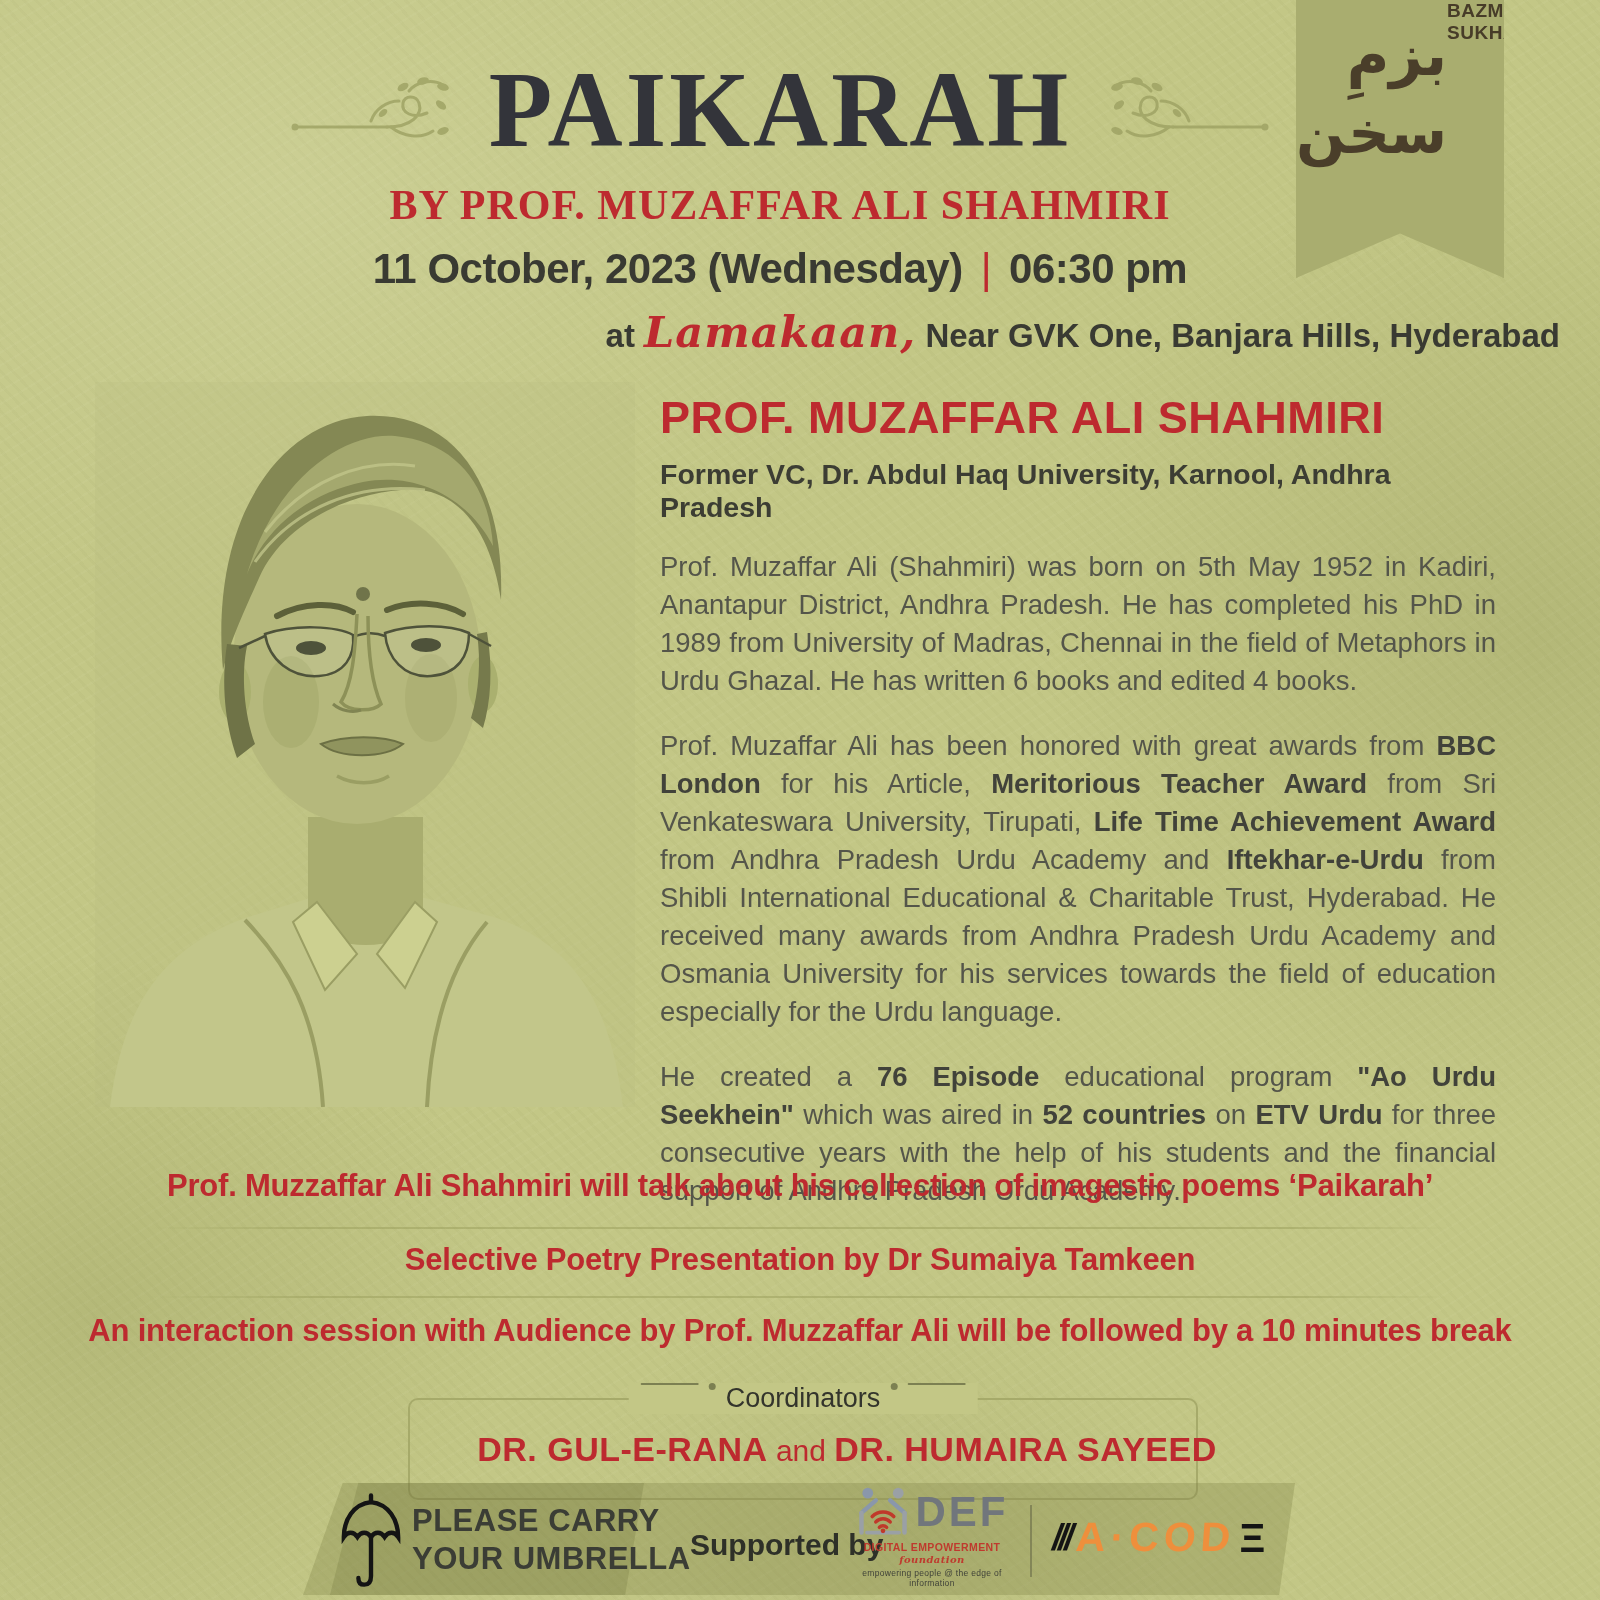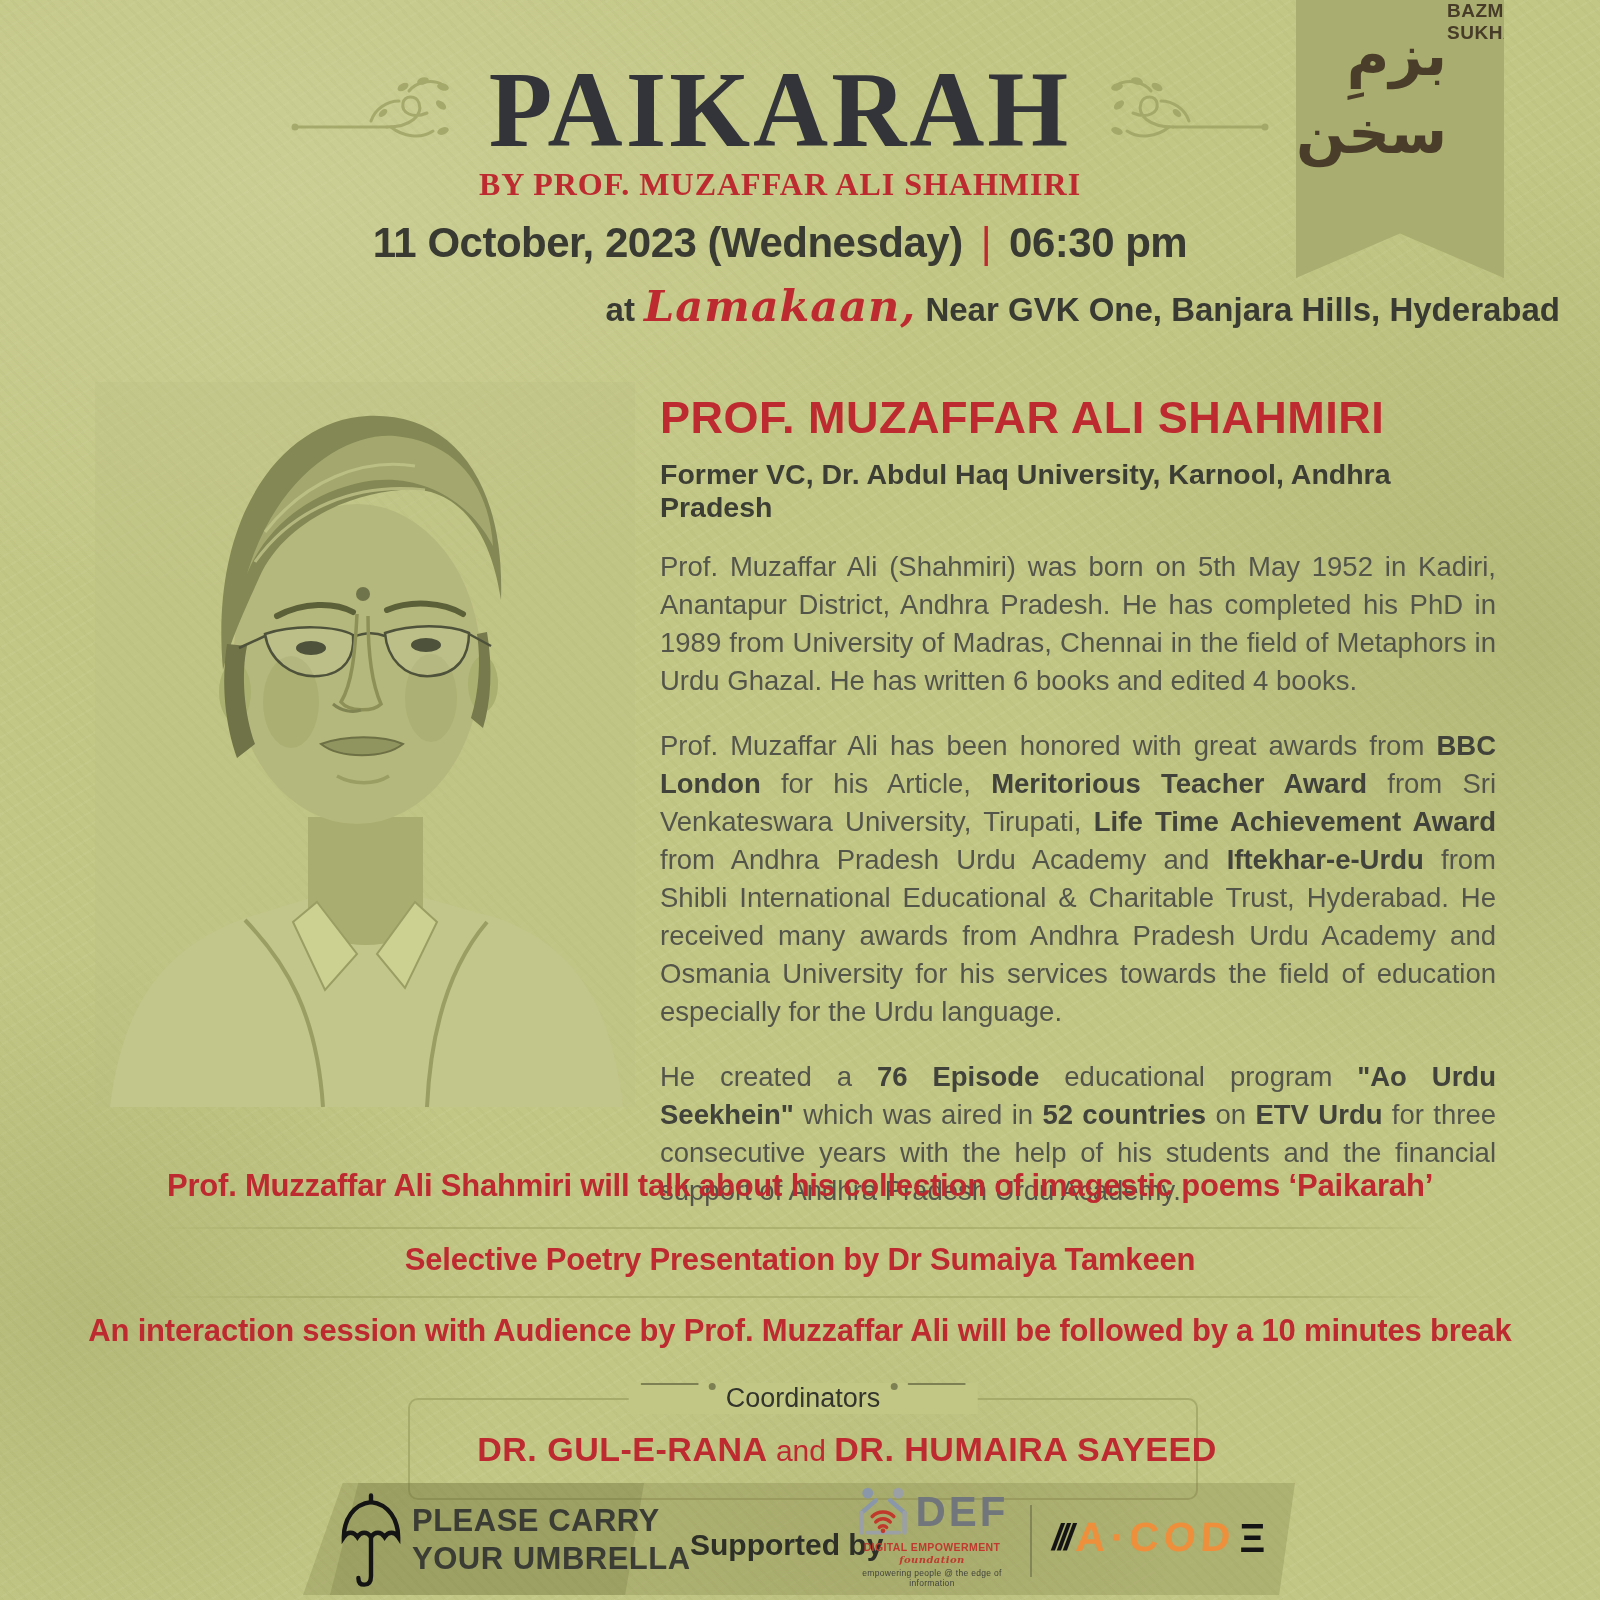--- a/index.html
+++ b/index.html
@@ -15,22 +15,22 @@
       repeating-linear-gradient(-31deg, rgba(235,238,200,.05) 0 2px, rgba(0,0,0,0) 2px 11px),
       #c3c786;
   }
   
   .header{position:absolute;left:0;top:58px;width:1560px;text-align:center;}
   .title-row{display:flex;align-items:center;justify-content:center;gap:28px;}
   .title{font-family:"Liberation Serif",serif;font-weight:700;font-size:104px;line-height:1.0;
          color:#33343a;letter-spacing:3px;transform:scaleY(1.04);}
   .flourish{width:170px;height:78px;opacity:.8;}
   .flourish.right{transform:scaleX(-1);}
-  .subtitle{font-family:"Liberation Serif",serif;font-weight:700;font-size:32px;color:#bd2a2f;
-            letter-spacing:1px;margin-top:4px;}
+  .subtitle{font-family:"Liberation Serif",serif;font-weight:700;font-size:42px;color:#bd2a2f;
+            letter-spacing:1px;margin-top:19px;}
   .dateline{font-weight:700;font-size:42px;color:#393a32;margin-top:16px;letter-spacing:-.5px;}
   .dateline .sep{color:#bd2a2f;padding:0 18px;font-weight:400;}
   .venue{font-weight:700;font-size:33px;color:#393a32;margin-top:14px;text-align:right;}
   .venue .vname{font-family:"DejaVu Serif",serif;font-style:italic;font-weight:700;
                 font-size:43px;color:#bd2a2f;letter-spacing:1px;}
   
   .ribbon{position:absolute;left:1296px;top:0;width:208px;height:278px;background:#a9ad6f;
           clip-path:polygon(0 0,100% 0,100% 100%,50% 84%,0 100%);
           display:flex;flex-direction:row;box-shadow:0 2px 6px rgba(60,60,30,.25);}
   .calligraphy{font-family:"DejaVu Sans",sans-serif;direction:rtl;font-size:58px;line-height:1.35;

